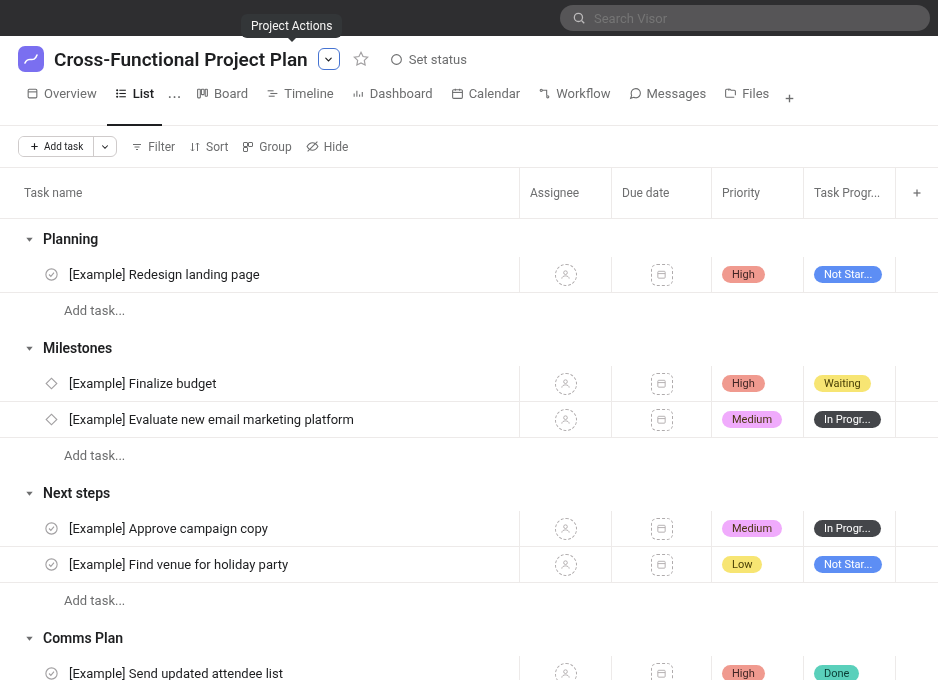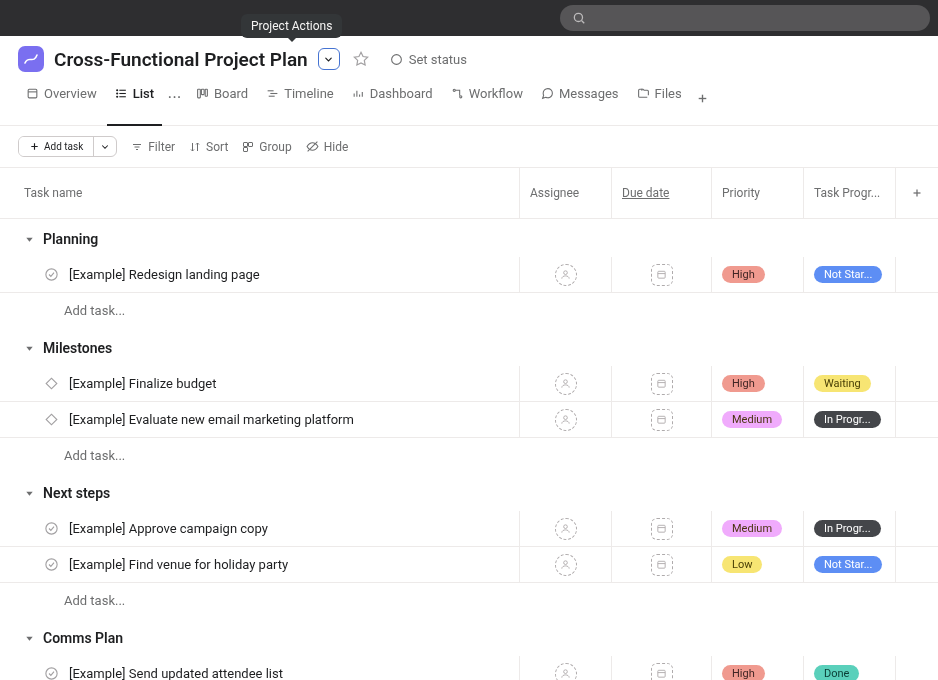--- a/index.html
+++ b/index.html
@@ -119,20 +119,21 @@
 <body>
 
 <div class="tooltip">Project Actions</div>
 
 <div class="topbar">
   <div class="searchbar">
     <svg width="14" height="14" viewBox="0 0 24 24" fill="none" stroke="currentColor" stroke-width="2.2">
         <circle cx="11" cy="11" r="7"></circle>
         <line x1="21" y1="21" x2="16.65" y2="16.65"></line>
       </svg>
+    <input style="background: transparent; border: none; outline: none; color: rgb(212, 210, 211); font-size: 13px; flex: 1 1 0%;" placeholder="Search Visor">
   </div>
 </div>
 
 <div class="header">
   <div class="project-icon">
     <svg width="16" height="16" viewBox="0 0 24 24" fill="none" stroke="#fff" stroke-width="2.4" stroke-linecap="round">
         <path d="M3 18 C 8 6, 16 20, 21 6"></path>
       </svg>
   </div>
   <div class="project-title">Cross-Functional Project Plan</div>
@@ -191,20 +192,29 @@
       <span>Timeline</span>
     </div>
     <div class="tab">
       <svg width="13" height="13" viewBox="0 0 24 24" fill="none" stroke="currentColor" stroke-width="2">
         <path d="M4 18 L4 12 M9 18 L9 7 M14 18 L14 14 M19 18 L19 9"></path>
       </svg>
       <span>Dashboard</span>
     </div>
     <div class="tab">
       <svg width="13" height="13" viewBox="0 0 24 24" fill="none" stroke="currentColor" stroke-width="2">
+        <rect x="3" y="5" width="18" height="16" rx="2"></rect>
+        <line x1="3" y1="10" x2="21" y2="10"></line>
+        <line x1="8" y1="3" x2="8" y2="7"></line>
+        <line x1="16" y1="3" x2="16" y2="7"></line>
+      </svg>
+      <span>Calendar</span>
+    </div>
+    <div class="tab">
+      <svg width="13" height="13" viewBox="0 0 24 24" fill="none" stroke="currentColor" stroke-width="2">
         <circle cx="6" cy="6" r="2"></circle>
         <circle cx="18" cy="18" r="2"></circle>
         <path d="M8 6 L16 6 L16 16"></path>
       </svg>
       <span>Workflow</span>
     </div>
     <div class="tab">
       <svg width="13" height="13" viewBox="0 0 24 24" fill="none" stroke="currentColor" stroke-width="2">
         <path d="M21 11.5a8.38 8.38 0 0 1-8.5 8.5 8.5 8.5 0 0 1-3.8-.9L3 21l1.9-5.7a8.38 8.38 0 0 1-.9-3.8 8.5 8.5 0 0 1 8.5-8.5 8.38 8.38 0 0 1 8.5 8.5z"></path>
       </svg>
@@ -268,21 +278,21 @@
         <line x1="3" y1="21" x2="21" y2="3"></line>
       </svg>
     <span>Hide</span>
   </div>
 </div>
 
 <div class="table">
   <div class="table-head">
     <div class="col-name-head">Task name</div>
     <div class="col col-assignee" style="justify-content:flex-start;">Assignee</div>
-    <div class="col col-due" style="justify-content:flex-start;text-decoration:underline;">Due date</div>
+    <div class="col col-due" style="justify-content:flex-start;">Due date</div>
     <div class="col col-priority">Priority</div>
     <div class="col col-progress">Task Progr...</div>
     <div class="col col-add">
       <svg width="12" height="12" viewBox="0 0 24 24" fill="none" stroke="#6d6e6f" stroke-width="2.5">
           <line x1="12" y1="5" x2="12" y2="19"></line>
           <line x1="5" y1="12" x2="19" y2="12"></line>
         </svg>
     </div>
   </div>
   <div id="sections-container">

